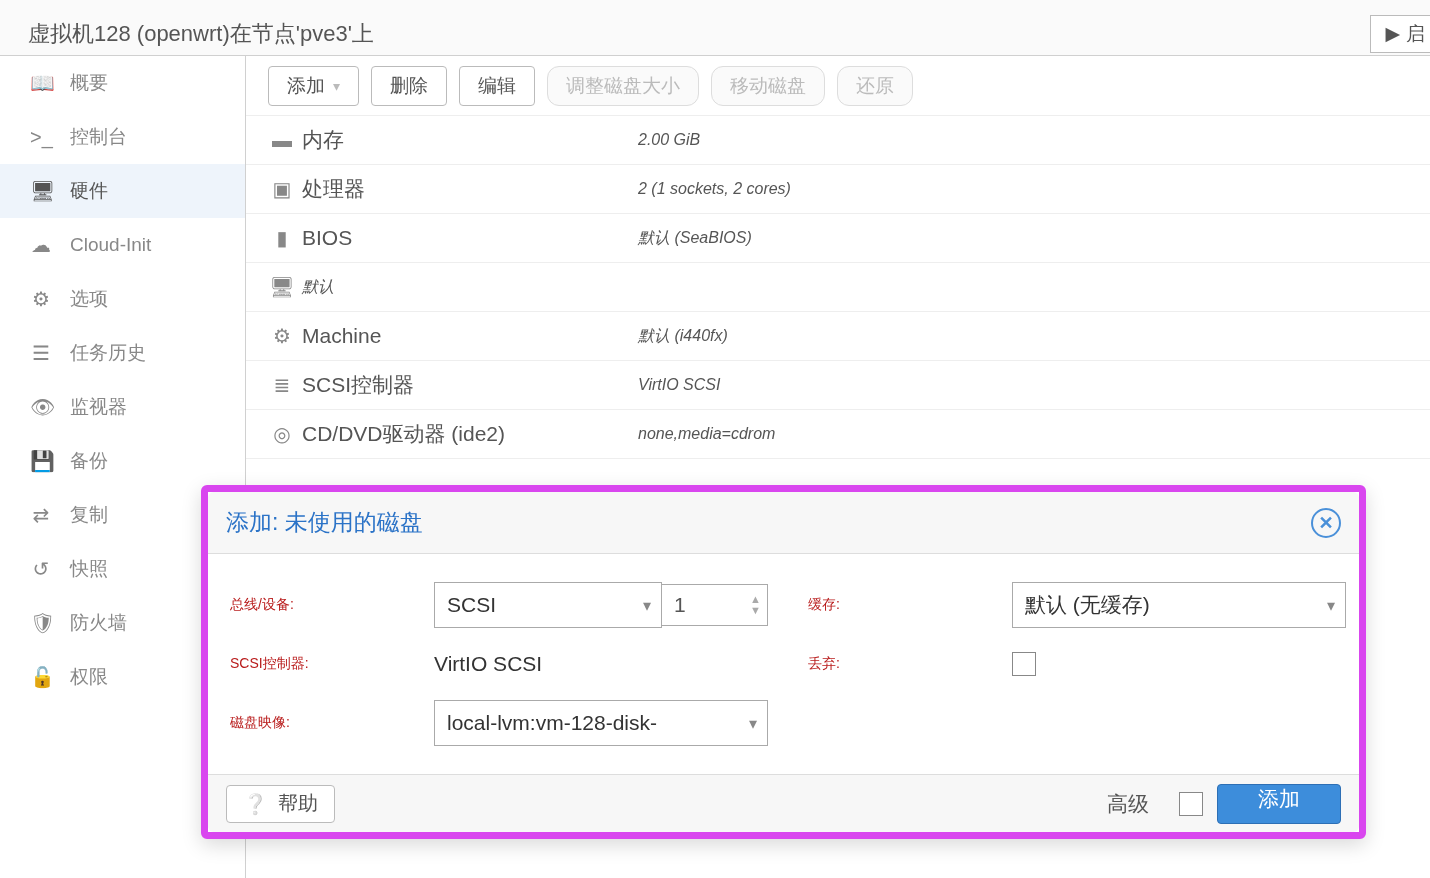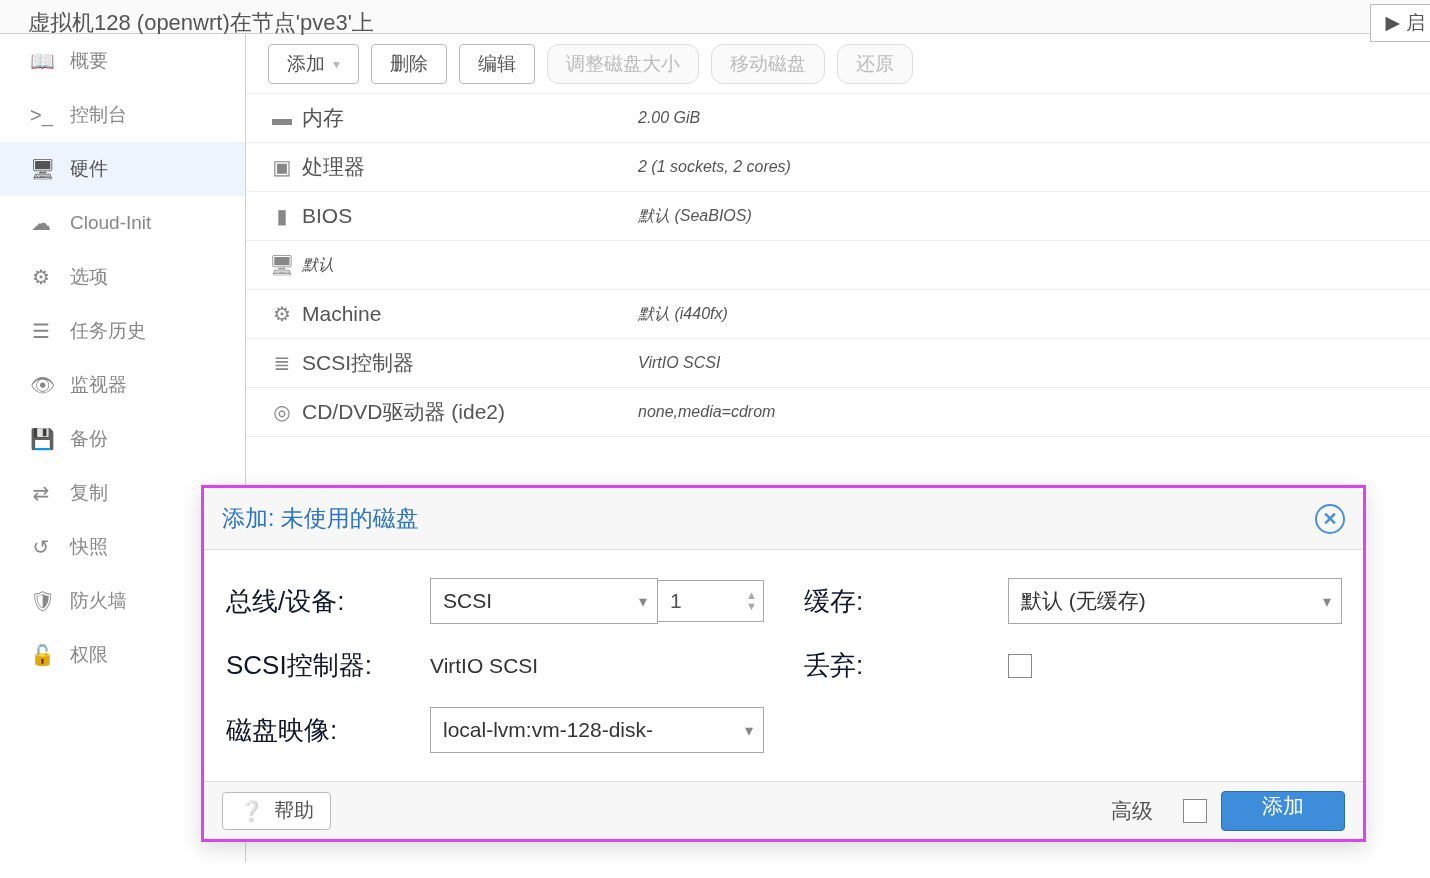--- a/index.html
+++ b/index.html
@@ -1,17 +1,17 @@
 <!DOCTYPE html>
 <html><head>
 <meta charset="utf-8">
 <style>
 * { box-sizing: border-box; margin: 0; padding: 0; }
 body { font-family: -apple-system, BlinkMacSystemFont, "Helvetica Neue", Arial, sans-serif; font-size: 19px; color: #555; background: #fff; width: 1430px; height: 878px; overflow: hidden; position: relative; }
-.header { height: 34px; border-bottom: 1px solid #d0d0d0; display: flex; align-items: center; padding: 12px 0 0 28px; background: #fafafa; }
+.header { height: 56px; border-bottom: 1px solid #d0d0d0; display: flex; align-items: center; padding: 12px 0 0 28px; background: #fafafa; }
 .header-title { font-size: 22px; color: #555; flex: 1; }
 .start-btn { border: 1px solid #bbb; background: #fff; height: 38px; padding: 0 14px; display: flex; align-items: center; gap: 6px; color: #555; margin-right: -10px; }
 .main { display: flex; height: 828px; }
 .sidebar { width: 246px; border-right: 1px solid #d0d0d0; background: #fff; }
 .sidebar-item { display: flex; align-items: center; height: 54px; padding-left: 30px; gap: 18px; color: #888; cursor: pointer; }
 .sidebar-item.active { background: #eef4fb; color: #555; }
 .sidebar-icon { width: 22px; text-align: center; font-size: 20px; color: #888; }
 .sidebar-item.active .sidebar-icon { color: #555; }
 .content { flex: 1; display: flex; flex-direction: column; }
 .toolbar { height: 60px; border-bottom: 1px solid #eee; display: flex; align-items: center; gap: 12px; padding: 0 22px; }
@@ -19,28 +19,28 @@
 .btn.disabled { color: #bbb; border-color: #ddd; background: #fafafa; cursor: default; border-radius: 12px; }
 .btn-caret { font-size: 14px; color: #bbb; }
 .hw-rows { flex: 1; }
 .hw-row { display: flex; align-items: center; height: 49px; border-bottom: 1px solid #eee; padding-left: 16px; }
 .hw-icon { width: 40px; text-align: center; color: #888; font-size: 20px; }
 .hw-name { width: 336px; font-size: 21px; color: #555; }
 .hw-val { font-size: 16px; color: #555; font-style: italic; }
 
 
 .dialog-mask { position: absolute; left: 0; top: 0; right: 0; bottom: 0; }
-.dialog { position: absolute; left: 201px; top: 485px; width: 1165px; background: #fff; border: 3px solid #d946ef; border-radius: 0; box-shadow: 0 6px 20px rgba(0,0,0,0.15); }
+.dialog { position: absolute; left: 201px; top: 485px; width: 1165px; background: #fff; border: 7px solid #d946ef; border-radius: 6px; box-shadow: 0 6px 20px rgba(0,0,0,0.15); }
 .dialog-hd { height: 62px; display: flex; align-items: center; padding: 0 18px; border-bottom: 1px solid #ddd; background: #f7f7f7; border-radius: 6px 6px 0 0; }
 .dialog-title { font-size: 23px; color: #2b73c7; flex: 1; }
 .dialog-close { width: 30px; height: 30px; border: 2px solid #4a90d9; border-radius: 50%; display: flex; align-items: center; justify-content: center; color: #4a90d9; font-weight: bold; font-size: 18px; cursor: pointer; }
 .dialog-body { padding: 28px 22px 28px 22px; display: flex; gap: 40px; }
 .col { flex: 1; display: flex; flex-direction: column; gap: 24px; }
 .form-row { display: flex; align-items: center; }
-.form-label { width: 204px; font-size: 26px; color: #0f172a; }
+.form-label { width: 204px; font-size: 14px; color: #b91c1c; }
 .select { border: 1px solid #aaa; height: 46px; display: flex; align-items: center; padding: 0 12px; font-size: 21px; color: #333; background: #fff; position: relative; }
 .select .caret { position: absolute; right: 10px; color: #888; font-size: 16px; }
 .bus-select { width: 228px; }
 .num-input { width: 106px; border: 1px solid #aaa; border-left: none; height: 42px; display: flex; align-items: center; padding: 0 12px; font-size: 21px; background: #fff; position: relative; }
 .spin { position: absolute; right: 6px; display: flex; flex-direction: column; font-size: 11px; line-height: 11px; color: #aaa; }
 .static-val { font-size: 21px; color: #333; }
 .img-select { width: 334px; }
 .cache-select { width: 334px; }
 .chk { width: 24px; height: 24px; border: 1px solid #888; background: #fff; }
 .dialog-ft { height: 58px; border-top: 1px solid #ddd; background: #f7f7f7; display: flex; align-items: center; padding: 0 18px; gap: 14px; border-radius: 0 0 6px 6px; }

